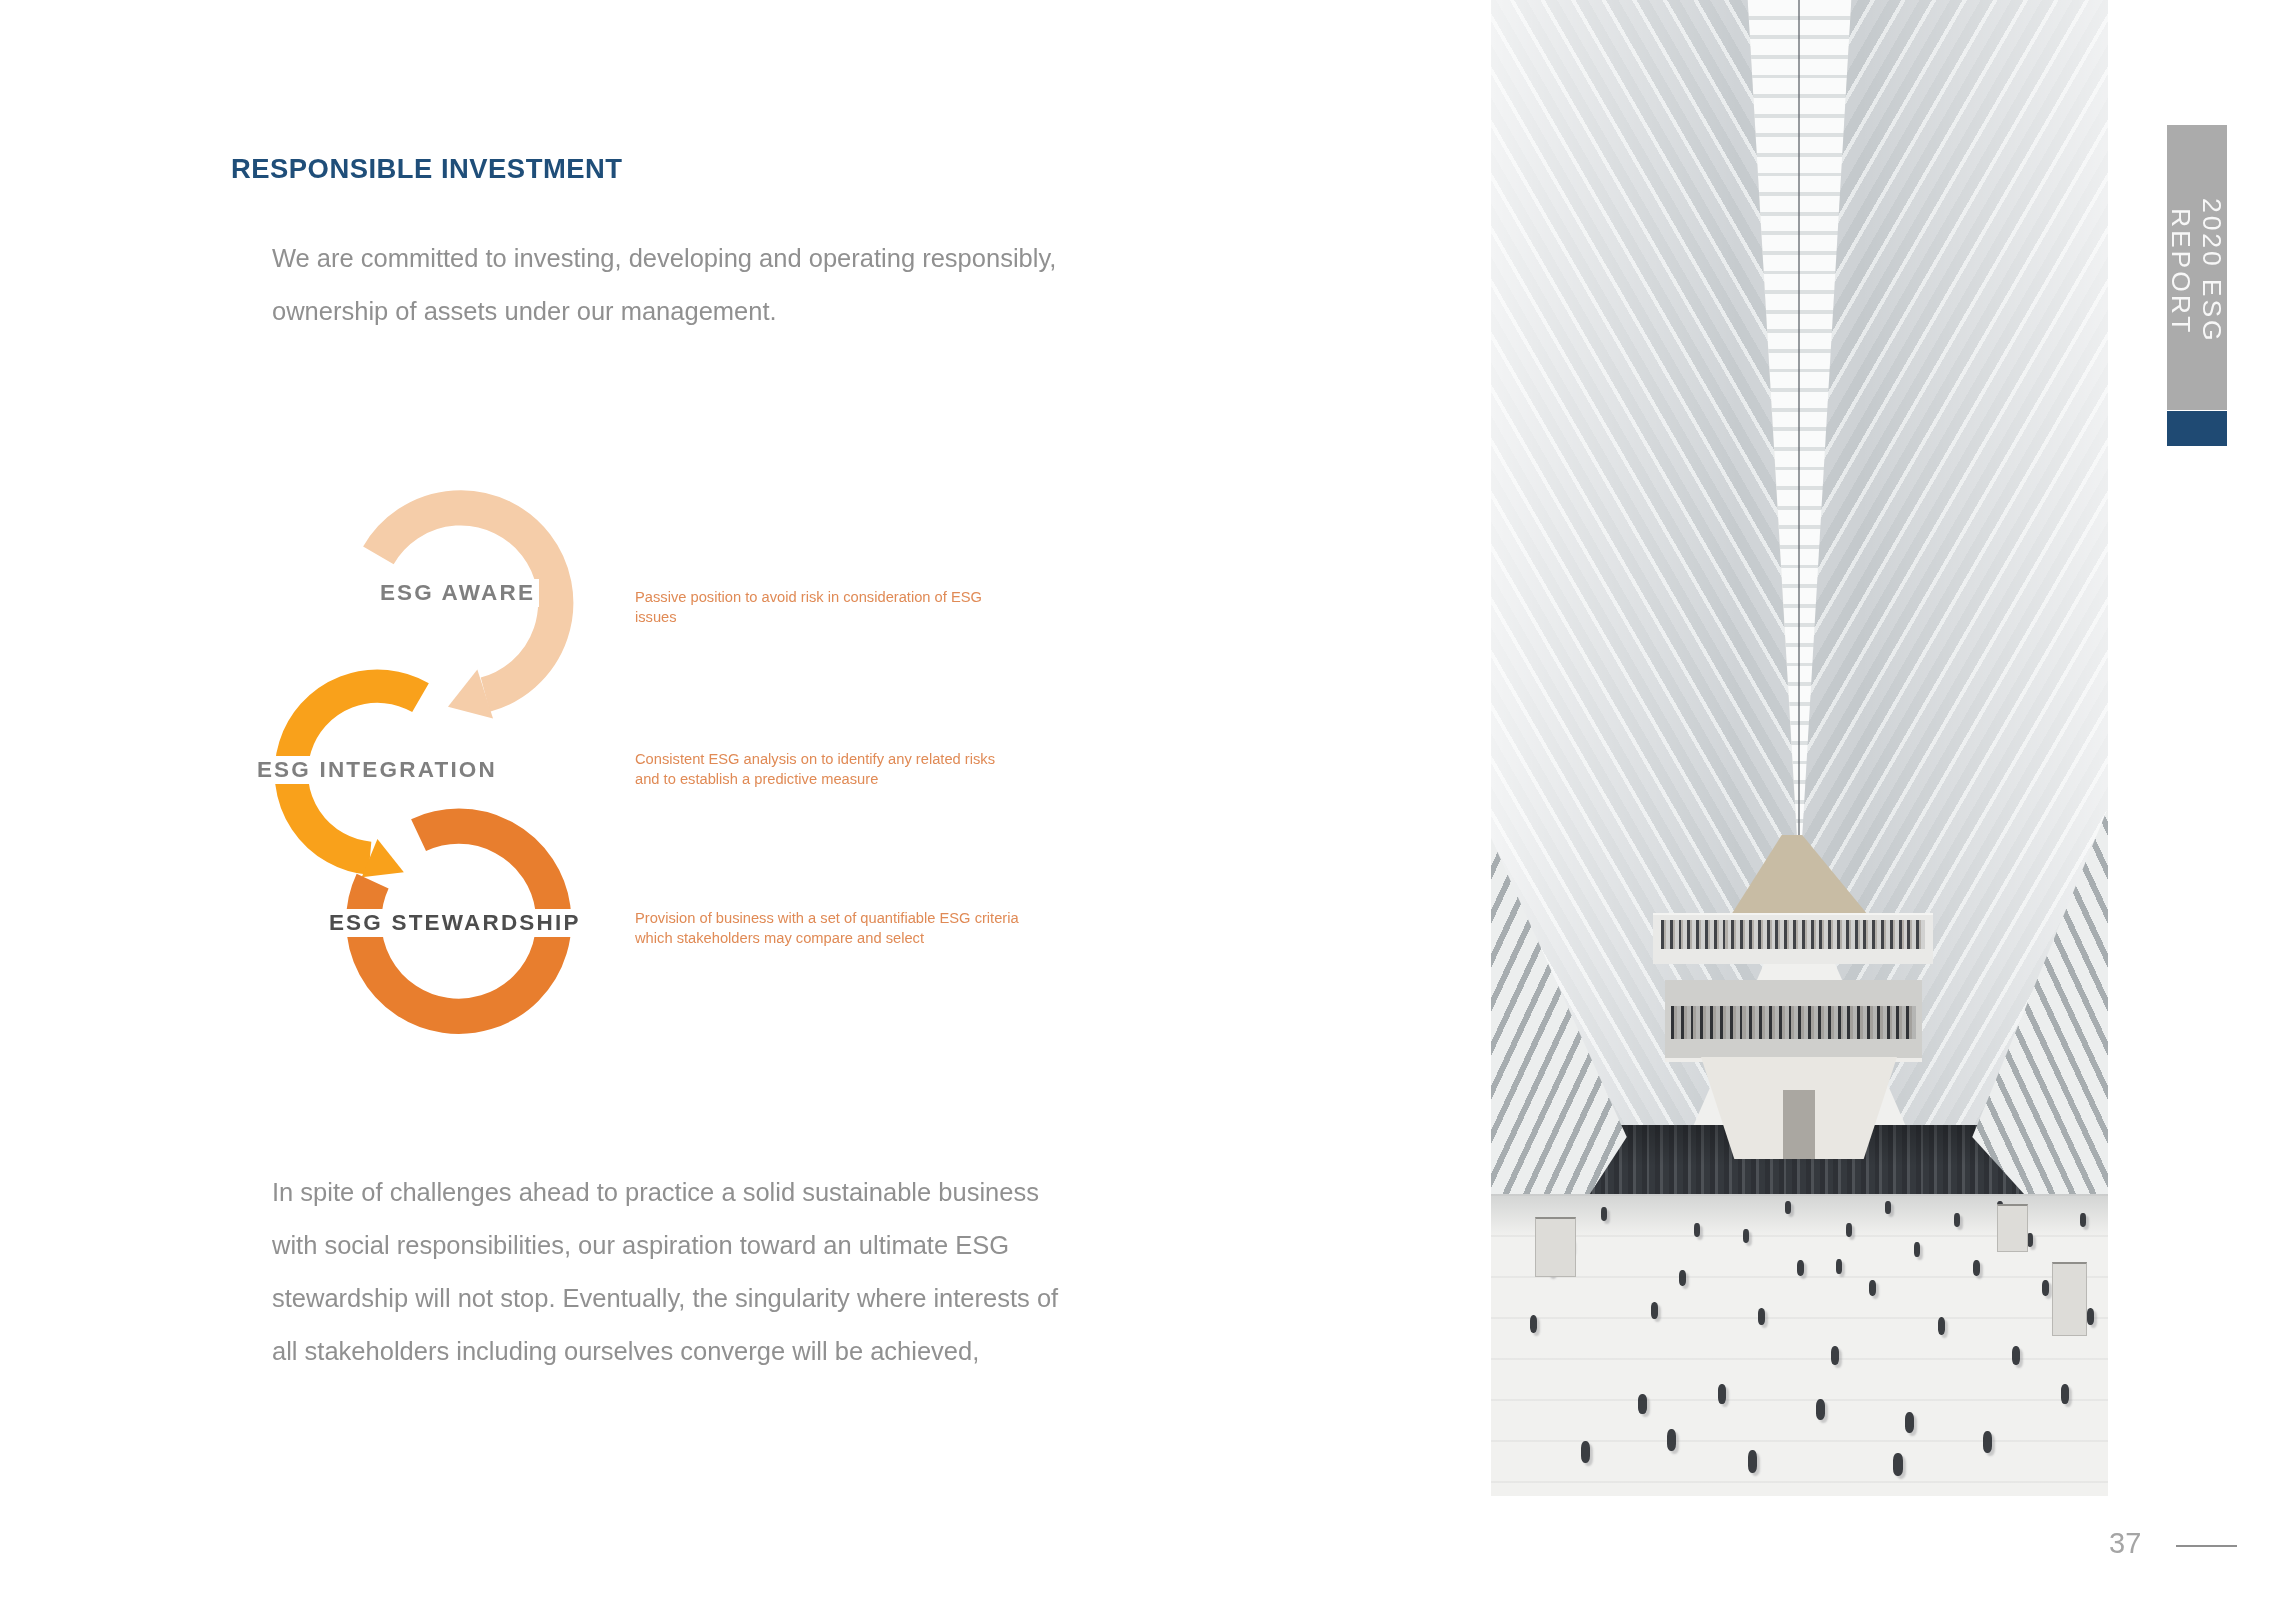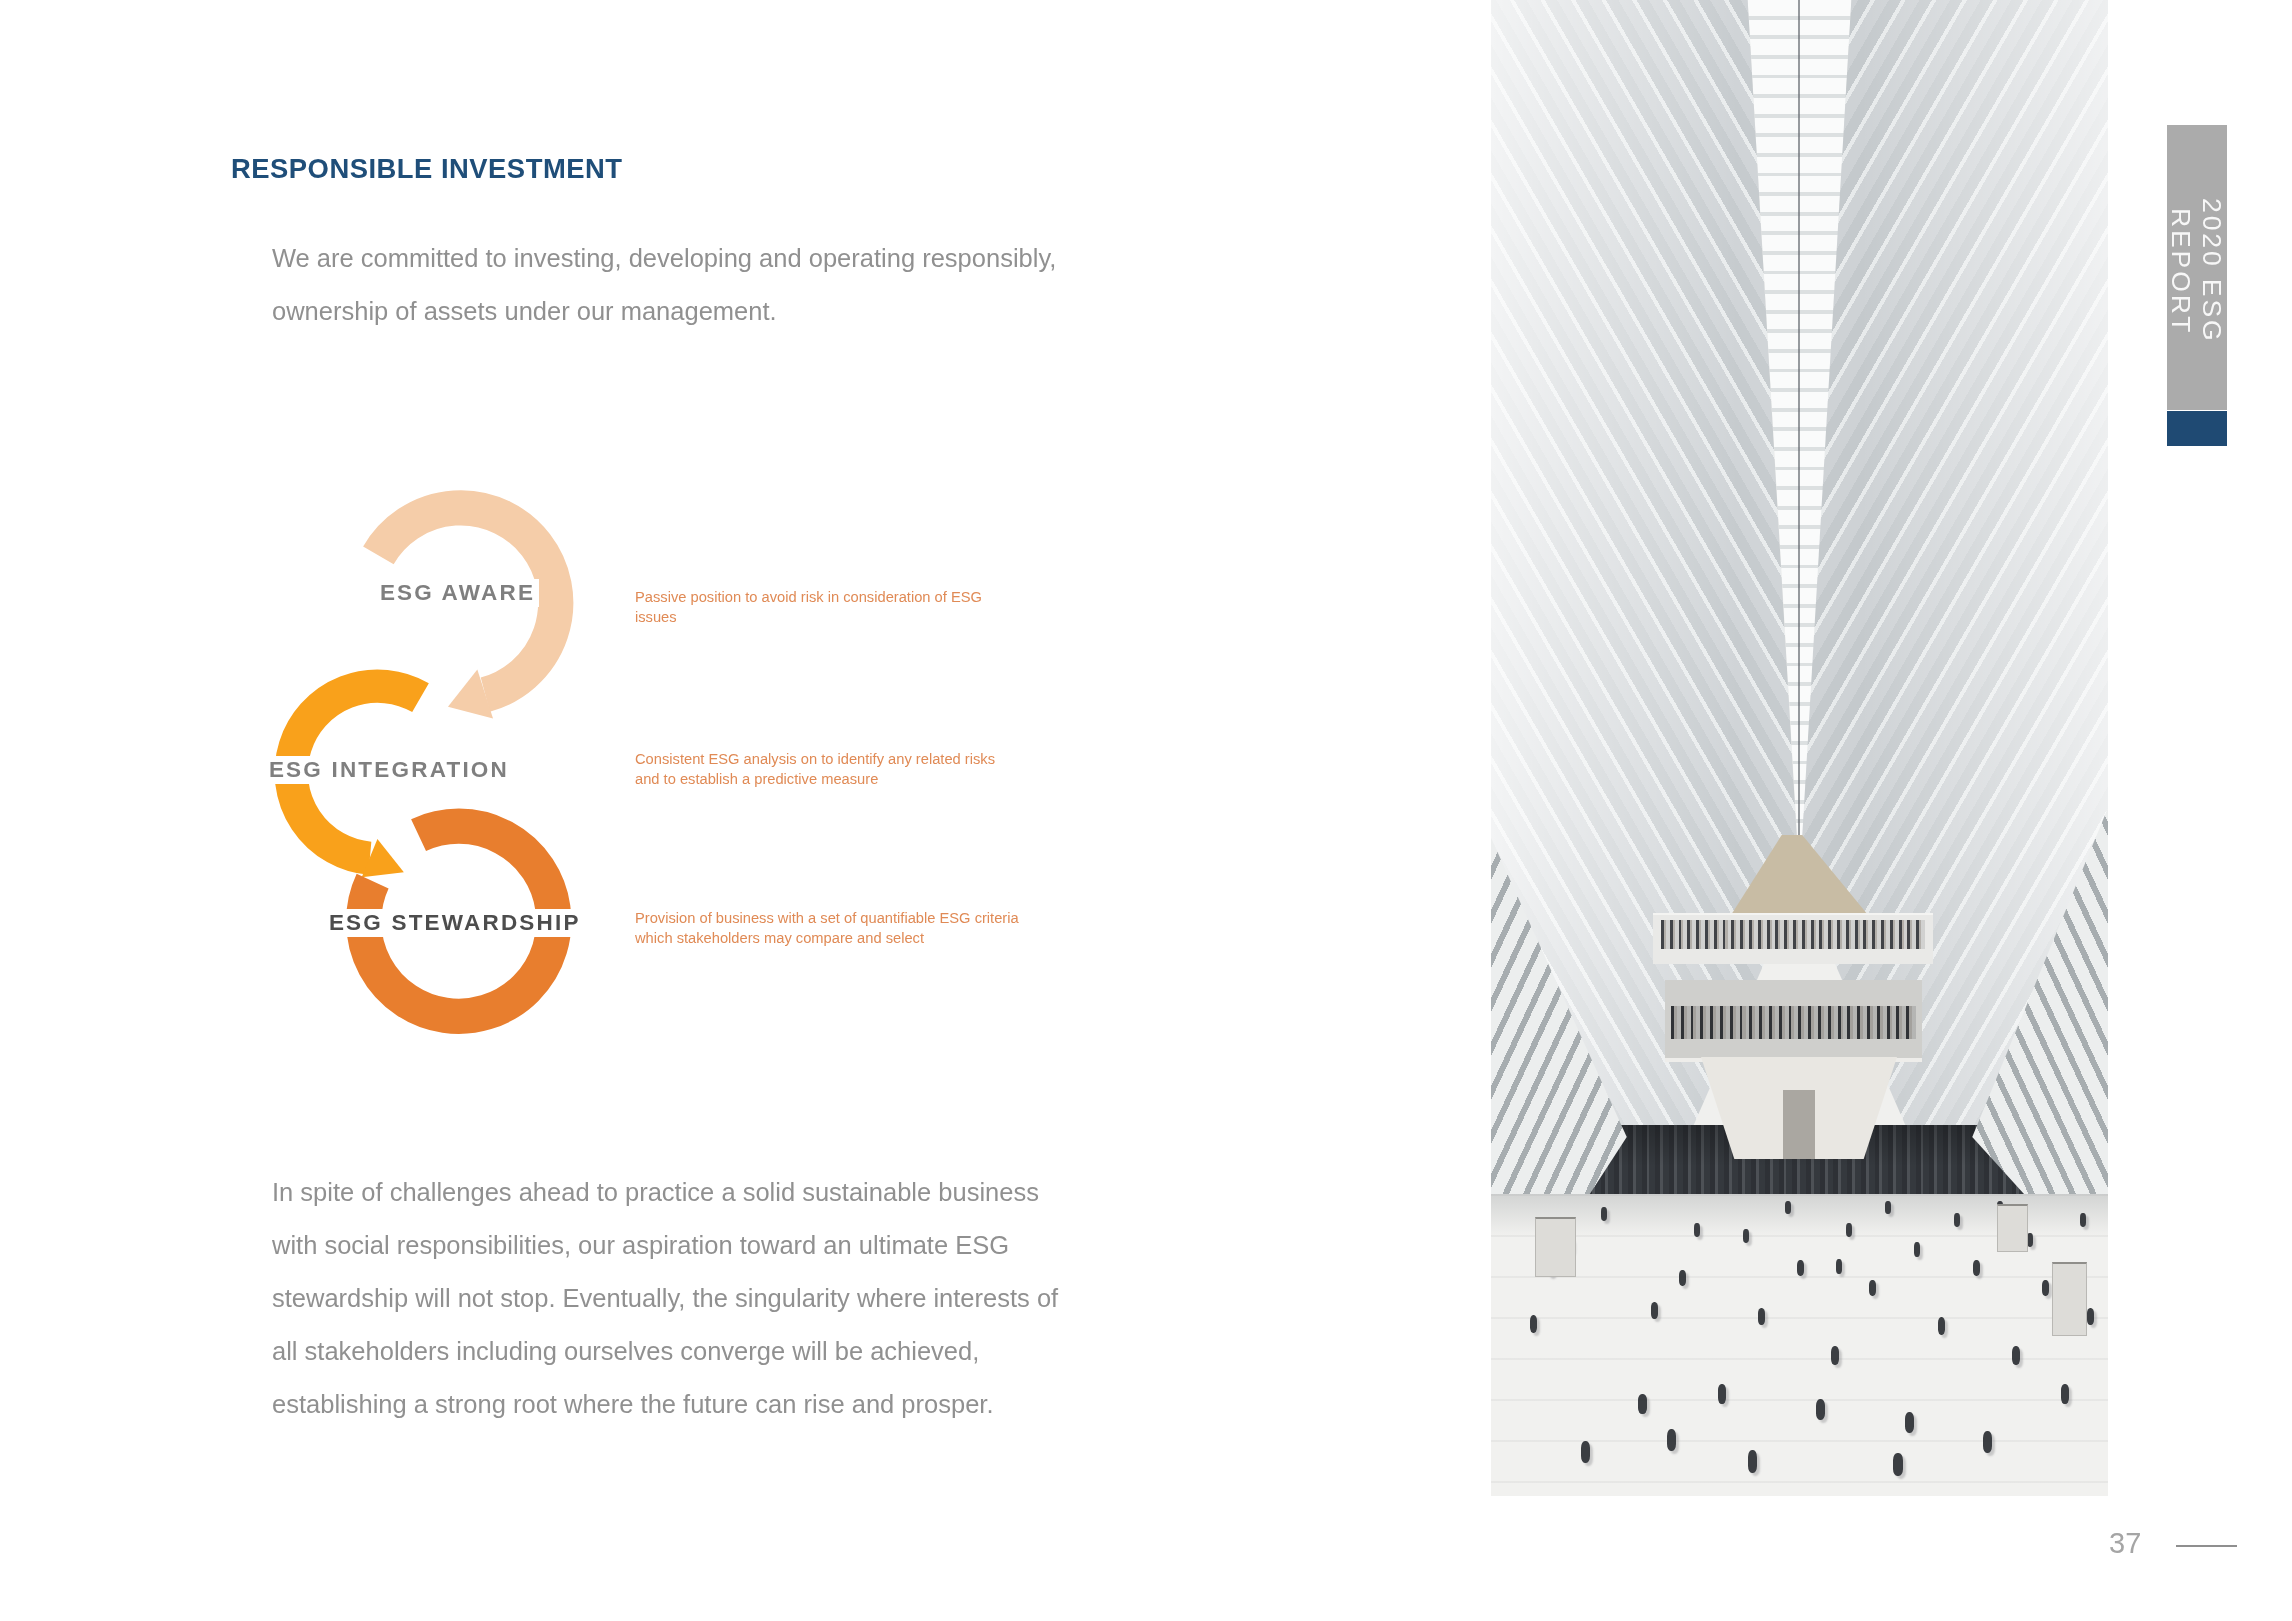--- a/index.html
+++ b/index.html
@@ -21,21 +21,21 @@
   .closing{top:1166px;}
 
   
   .cycle{position:absolute;left:147px;top:451px;}
   .step-label{
     position:absolute;background:#ffffff;padding:1px 3.9px;
     font-weight:bold;font-size:22.5px;letter-spacing:2.2px;
     color:var(--label-gray,#7F7F7F);white-space:nowrap;
   }
   .label-aware{left:376px;top:579px;}
-  .label-integration{left:253px;top:756px;margin-left:12px;}
+  .label-integration{left:253px;top:756px;}
   .label-stewardship{left:325px;top:909px;color:var(--label-dark,#4D4D4D);}
   .step-desc{
     position:absolute;left:635px;width:384px;
     font-size:14.7px;line-height:19.6px;color:var(--description-orange,#E08A55);
   }
   .desc-0{top:588px;}
   .desc-1{top:750px;}
   .desc-2{top:909px;}
 
   
@@ -143,21 +143,20 @@
   <span class="step-label label-stewardship">ESG STEWARDSHIP</span>
   <div class="step-desc desc-1">Consistent ESG analysis on to identify any related risks and to establish a predictive measure</div>
   <div class="step-desc desc-0">Passive position to avoid risk in consideration of ESG issues</div>
   <div class="step-desc desc-2">Provision of business with a set of quantifiable ESG criteria which stakeholders may compare and select</div>
 
   <div class="para closing">
     <div class="line">In spite of challenges ahead to practice a solid sustainable business</div>
     <div class="line">with social responsibilities, our aspiration toward an ultimate ESG</div>
     <div class="line">stewardship will not stop. Eventually, the singularity where interests of</div>
     <div class="line">all stakeholders including ourselves converge will be achieved,</div>
-    <div class="line">establishing a strong root where the future can rise and prosper.</div>
   </div>
 
   <div class="photo">
     <div class="skylight"></div>
     <div class="wall wall-left"></div>
     <div class="wall wall-right"></div>
     <div class="spine-line"></div>
     <div class="dark-band"></div>
     <div class="prow-tan"></div>
     <div class="mezz-upper">

